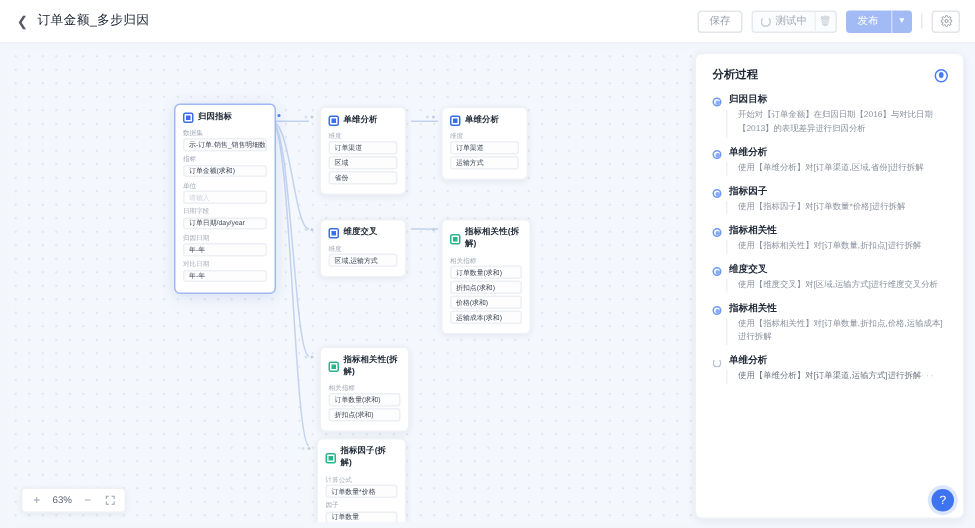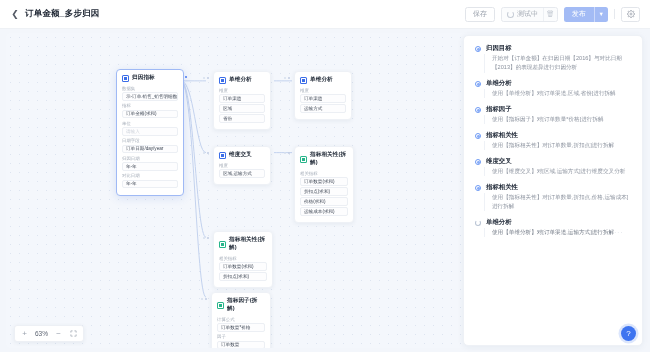--- a/index.html
+++ b/index.html
@@ -23,21 +23,21 @@
     width: 10px; height: 10px;
     display: flex; align-items: center; justify-content: center;
     color: #555b66;
     font-size: 9px;
     cursor: pointer;
     margin-right: 5px;
   }
   .page-title {
     font-size: 8.5px;
     color: #1b2330;
-    font-weight: 700;
+    font-weight: 400;
     letter-spacing: .2px;
   }
   .header-right {
     margin-left: auto;
     display: flex;
     align-items: center;
     gap: 6px;
   }
   .btn {
     height: 15px;
@@ -494,20 +494,24 @@
     <div class="zoom-level">63%</div>
     <div class="zb">−</div>
     <div class="zb">
       <svg width="7" height="7" viewBox="0 0 24 24" fill="none" stroke="currentColor" stroke-width="2.4">
         <path d="M3 9V3h6M21 9V3h-6M3 15v6h6M21 15v6h-6"></path>
       </svg>
     </div>
   </div>
 
   <div class="panel">
+    <div class="panel-head">
+      <div class="panel-title">分析过程</div>
+      <div class="panel-collapse"></div>
+    </div>
 
     <div class="step">
       <span class="step-bullet"></span>
       <div class="step-title">归因目标</div>
       <div class="step-body">开始对【订单金额】在归因日期【2016】与对比日期【2013】的表现差异进行归因分析</div>
     </div>
 
     <div class="step">
       <span class="step-bullet"></span>
       <div class="step-title">单维分析</div>

